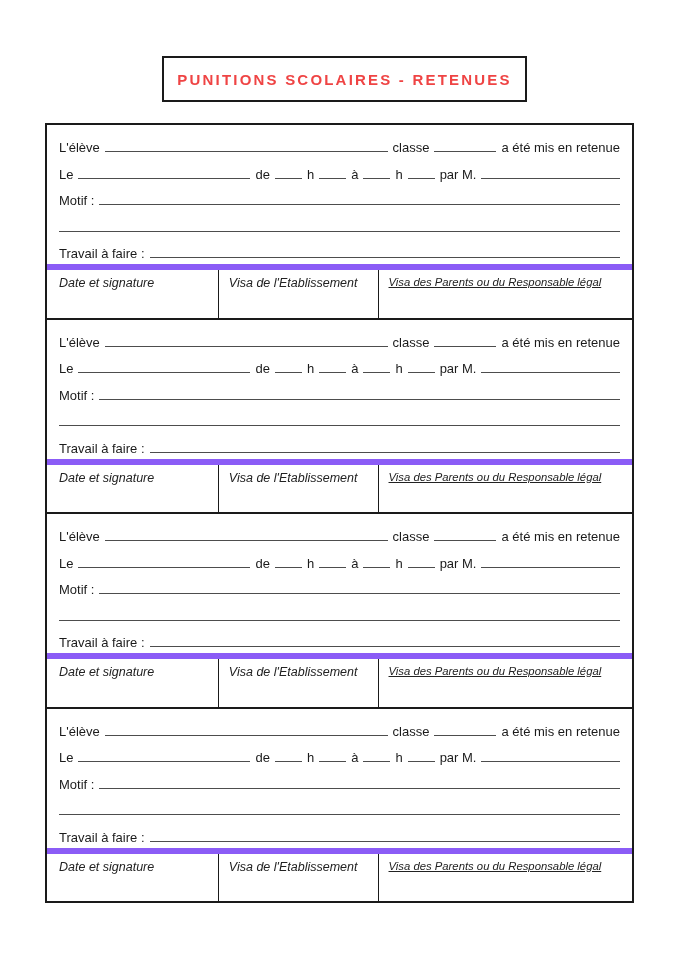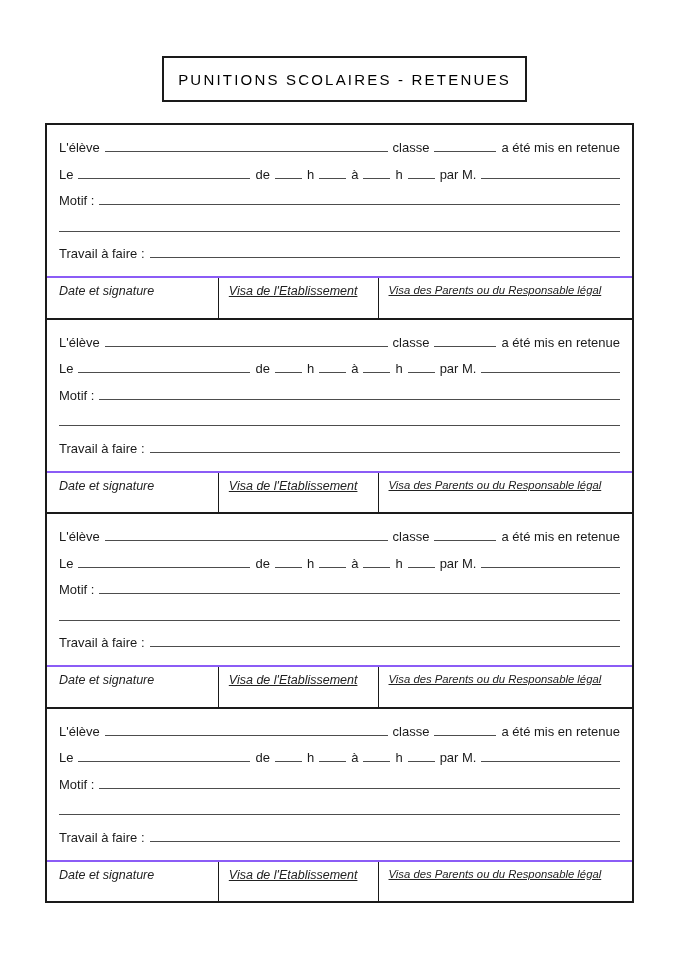--- a/index.html
+++ b/index.html
@@ -14,22 +14,22 @@
   
   .title-box{
     position:absolute;left:162px;top:56px;
     width:365px;height:46px;
     border:2px solid #1a1a1a;
     display:flex;align-items:center;justify-content:center;
     box-sizing:border-box;
     background:#fff;
   }
   .title-box h1{
-    margin:0;font-size:15px;font-weight:normal;
-    letter-spacing:2.2px;color:#000000;white-space:nowrap;
+    margin:0;font-size:15px;font-weight:bold;
+    letter-spacing:2.2px;color:#ef4444;white-space:nowrap;
   }
   
   .frame{
     position:absolute;left:45px;top:123px;
     width:589px;height:780px;
     border:2px solid #1a1a1a;
     box-sizing:border-box;
     display:flex;flex-direction:column;
     background:#fff;
   }
@@ -49,31 +49,31 @@
     height:1px;flex:0 0 auto;
   }
   .blank.fill{flex:1 1 auto;}
   .blank.no-left{margin-left:5px;margin-right:0;}
   .blank.full{margin-left:0;margin-right:0;}
   .b-le{width:172px;}
   .b-h{width:27px;}
   .b-classe{width:62px;}
   
   .sig{
-    flex:1;border-top:2px solid #8b5cf6;
-    display:flex;min-height:0;margin-top:12px;
+    flex:1;border-top:6px solid #8b5cf6;
+    display:flex;min-height:0;
   }
   .sig-col{
     box-sizing:border-box;
     padding:6px 8px 0 10px;
     font-style:italic;font-size:12.5px;color:#222;
     white-space:nowrap;overflow:hidden;
   }
   .sig-col:nth-child(1){flex:0 0 29.2%;padding-left:12px;}
-  .sig-col:nth-child(2){flex:0 0 27.3%;border-left:1px solid #1a1a1a;text-decoration:underline;}
+  .sig-col:nth-child(2){flex:0 0 27.3%;border-left:1px solid #1a1a1a;}
   .sig-col:nth-child(3){flex:1 1 auto;border-left:1px solid #1a1a1a;font-size:11.3px;text-decoration:underline;}
 </style>
 </head>
 <body>
 
 <div class="title-box">
   <h1>PUNITIONS SCOLAIRES - RETENUES</h1>
 </div>
 
 <div class="frame" id="frame">

